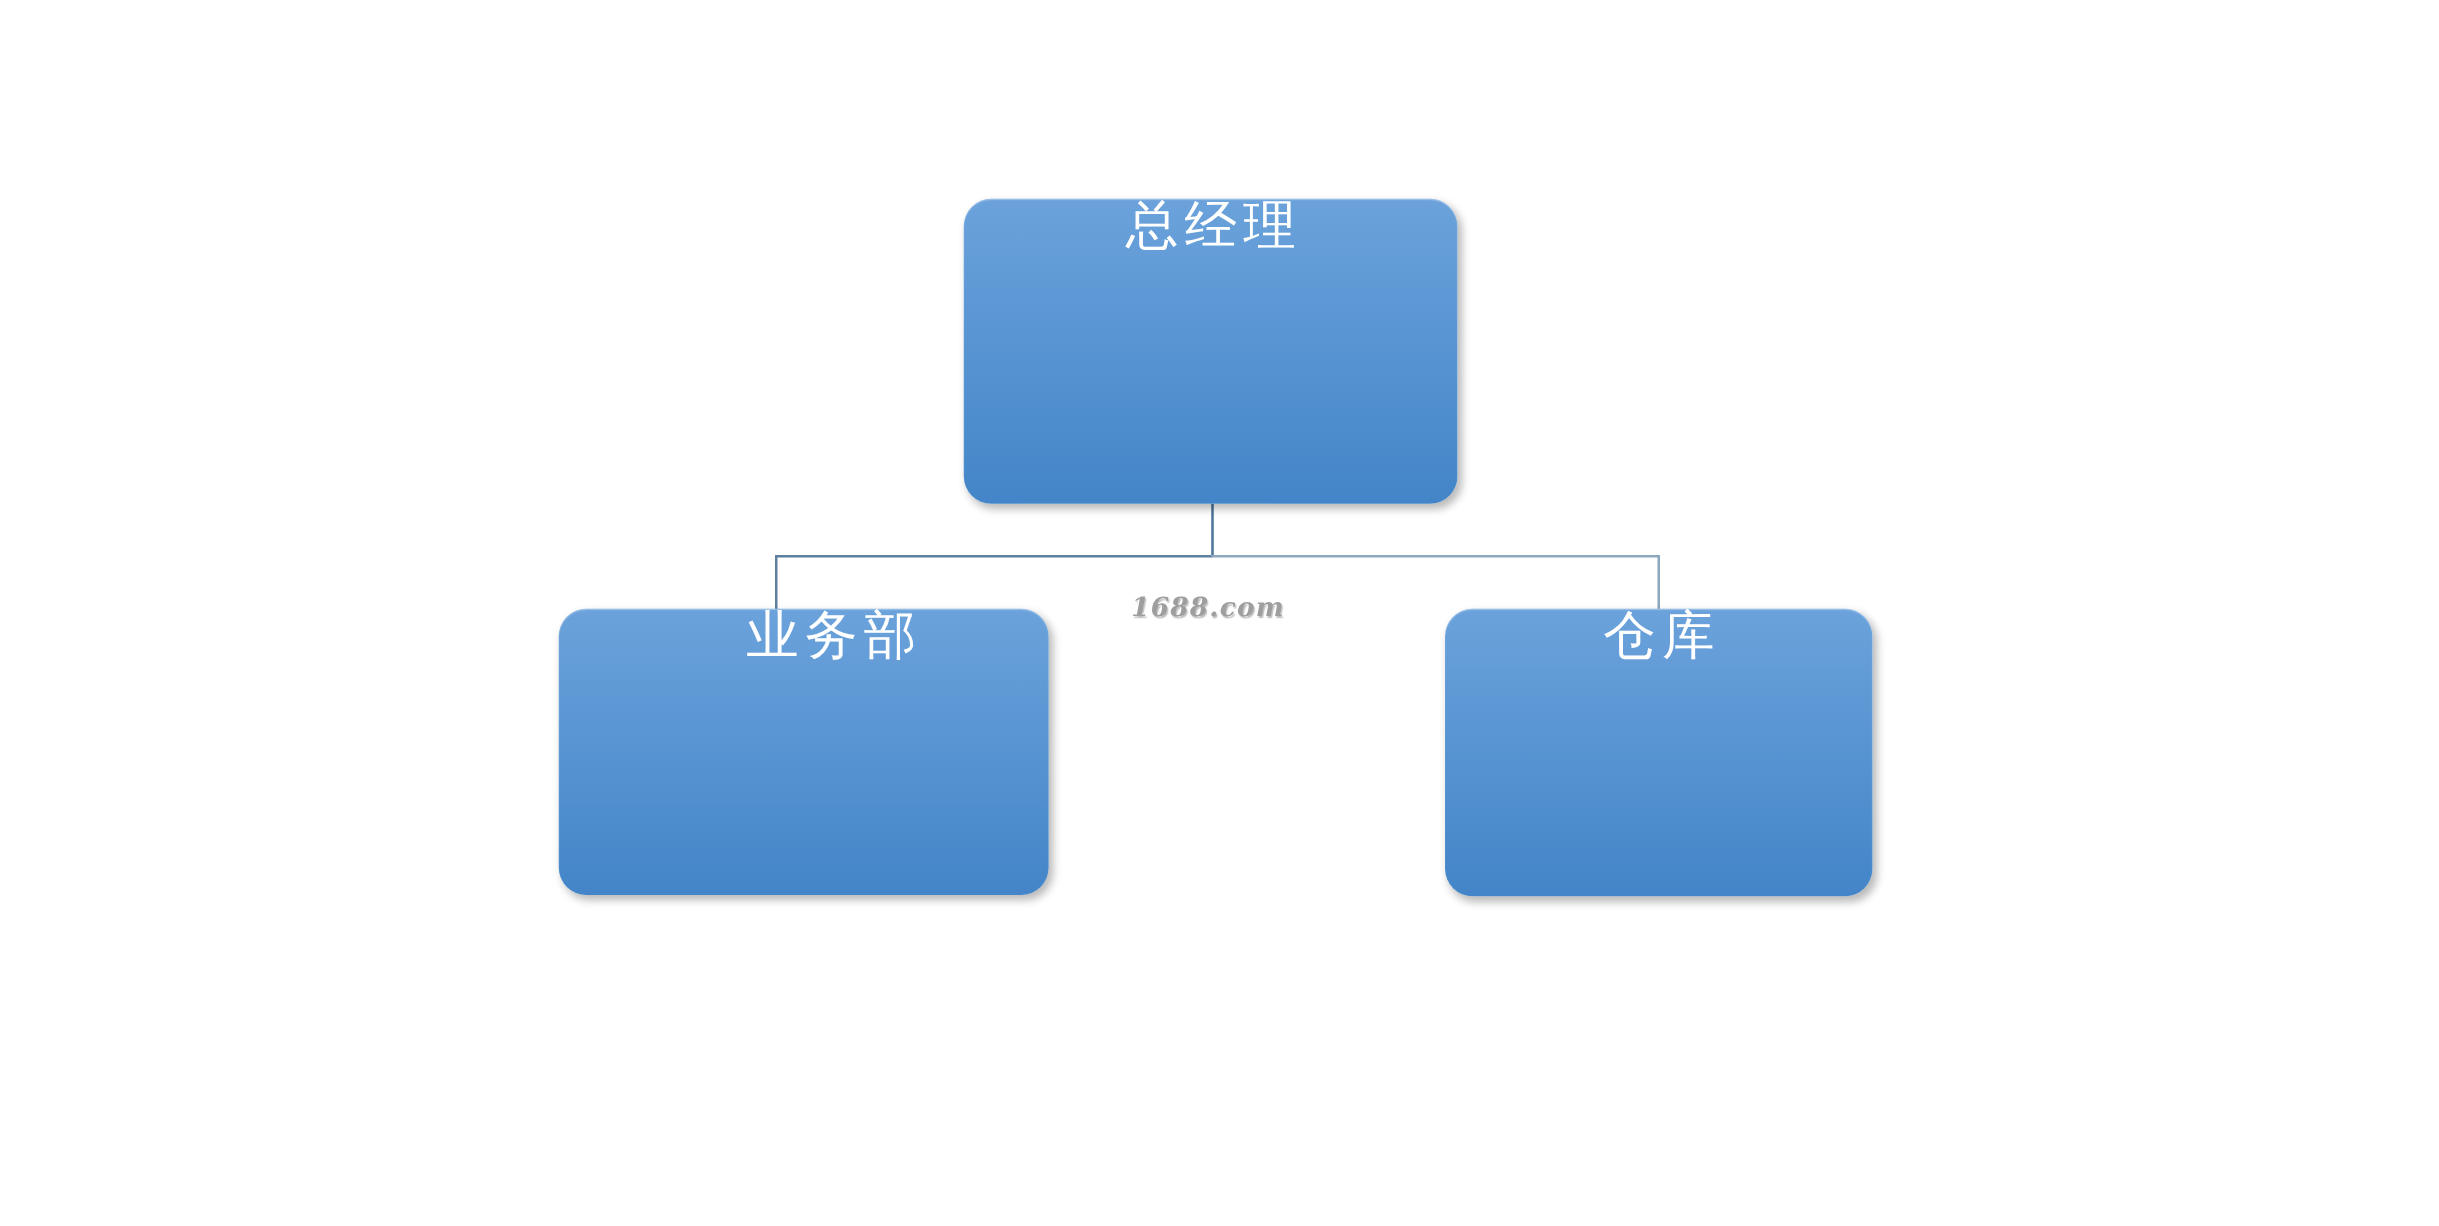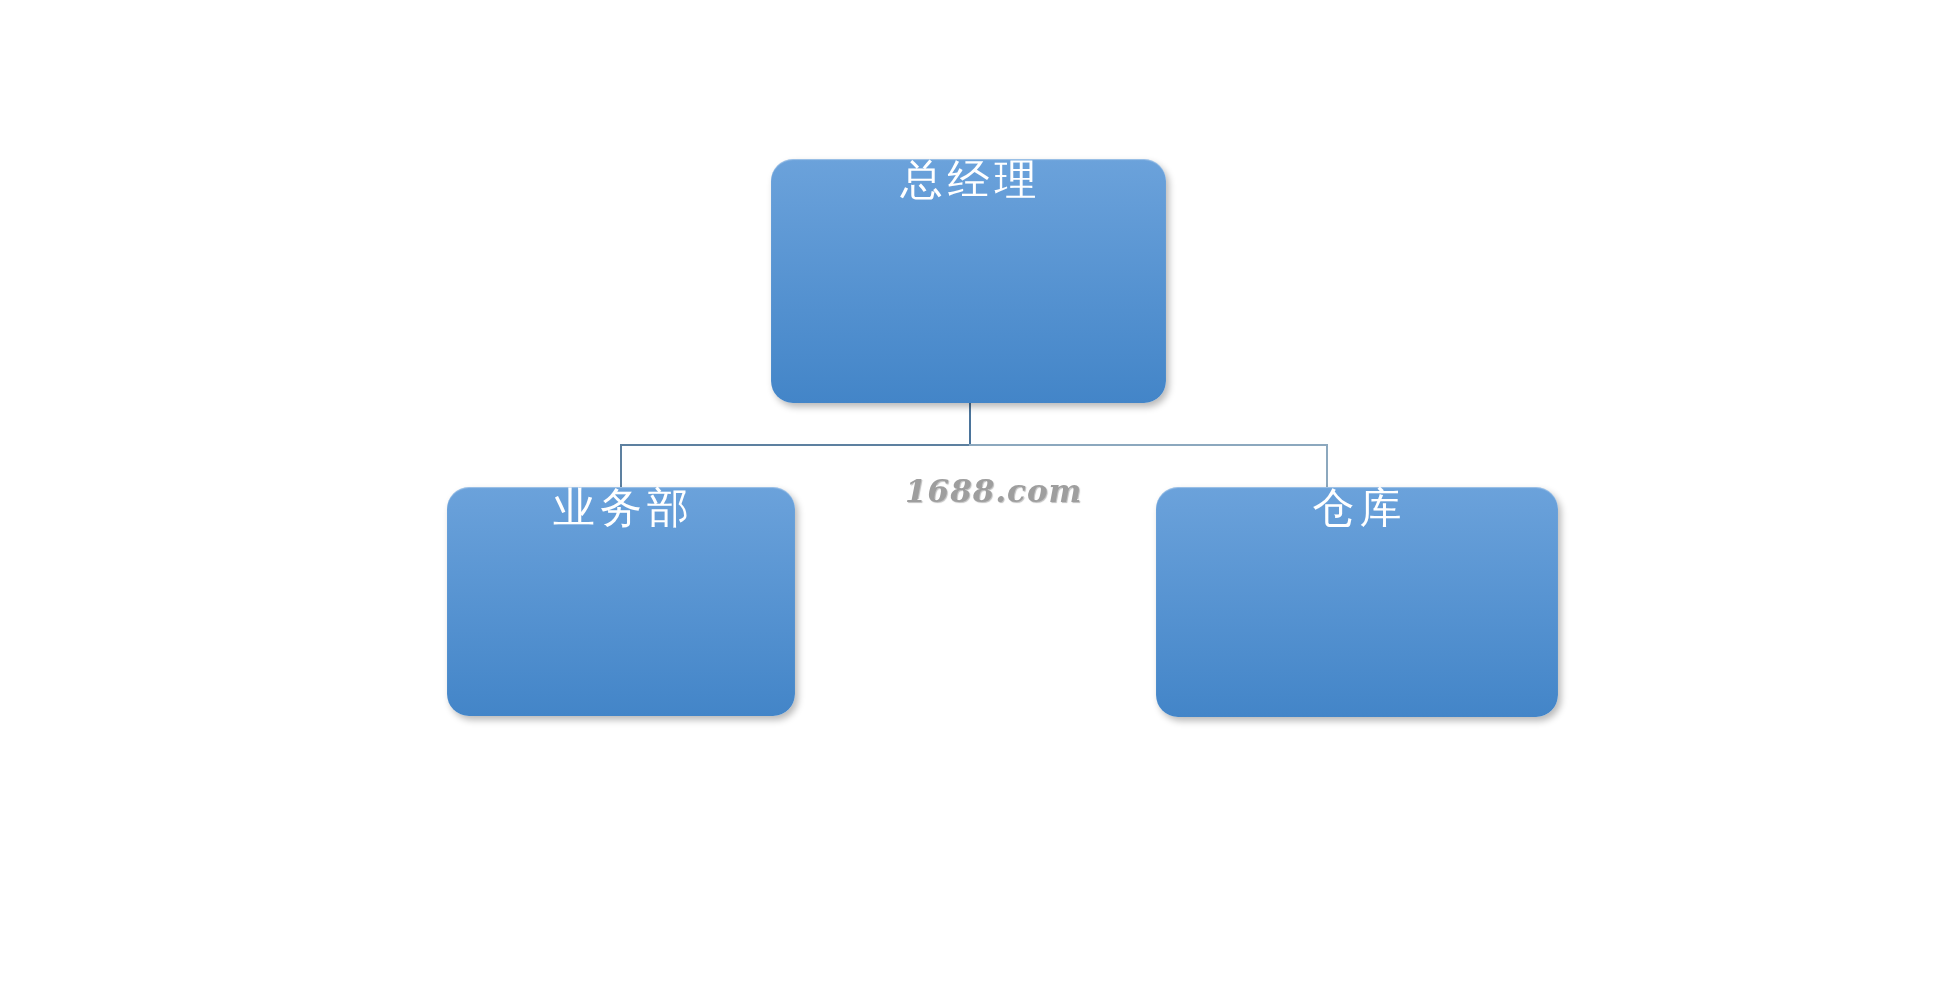--- a/index.html
+++ b/index.html
@@ -28,38 +28,38 @@
   .node-label {
     color: var(--node-text-color, #ffffff);
     font-size: 42px;
     letter-spacing: 5px;
     line-height: 1;
     text-align: center;
     white-space: nowrap;
     padding-left: 5px; 
   }
   .node-root  { left: 771px; top: 159px; width: 395px; height: 244px; }
-  .node-left  { left: 447px; top: 487px; width: 348px; height: 229px; }
-  .node-right { left: 1156px; top: 487px; width: 402px; height: 230px; }
+  .node-left  { left: 447px; top: 487px; width: 348px; height: 229px; padding-left: 44px; }
+  .node-right { left: 1156px; top: 487px; width: 342px; height: 230px; }
 
   .connector { position: absolute; }
   .conn-v-top   { left: 969px;  top: 403px; width: 2px;   height: 42px;  background: var(--connector-dark,  #4b749b); }
   .conn-h-left  { left: 620px;  top: 444px; width: 350px; height: 2px;   background: var(--connector-mid,   #5d80a0); }
   .conn-h-right { left: 969px;  top: 444px; width: 359px; height: 2px;   background: var(--connector-light, #8ca8be); }
   .conn-v-left  { left: 620px;  top: 444px; width: 2px;   height: 44px;  background: var(--connector-mid,   #5d80a0); }
   .conn-v-right { left: 1326px; top: 444px; width: 2px;   height: 44px;  background: var(--connector-light, #8ca8be); }
 
   .watermark {
     position: absolute;
     left: 905px;
     top: 473px;
     font-family: "DejaVu Serif", "Liberation Serif", serif;
     font-style: italic;
     font-weight: bold;
-    font-size: 31px;
+    font-size: 21px;
     letter-spacing: 1px;
     color: var(--watermark-color, #9e9e9e);
     text-shadow: -1px -1px 0 rgba(255, 255, 255, 0.85),
                   1px  1px 1px rgba(110, 110, 110, 0.45);
     user-select: none;
   }
 </style>
 </head>
 <body>
 

